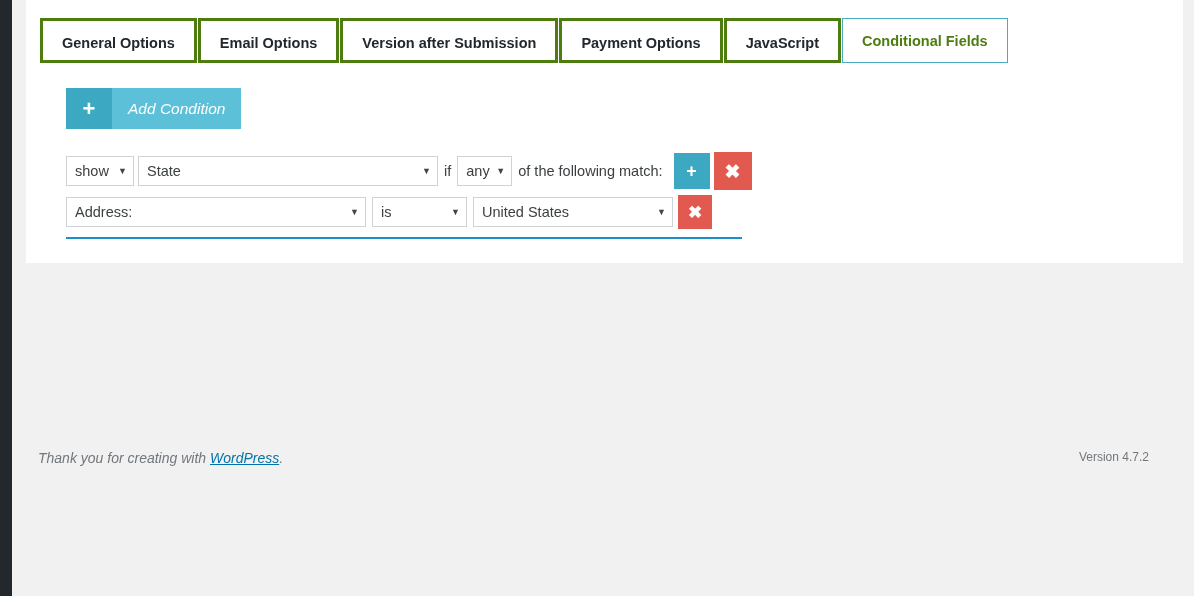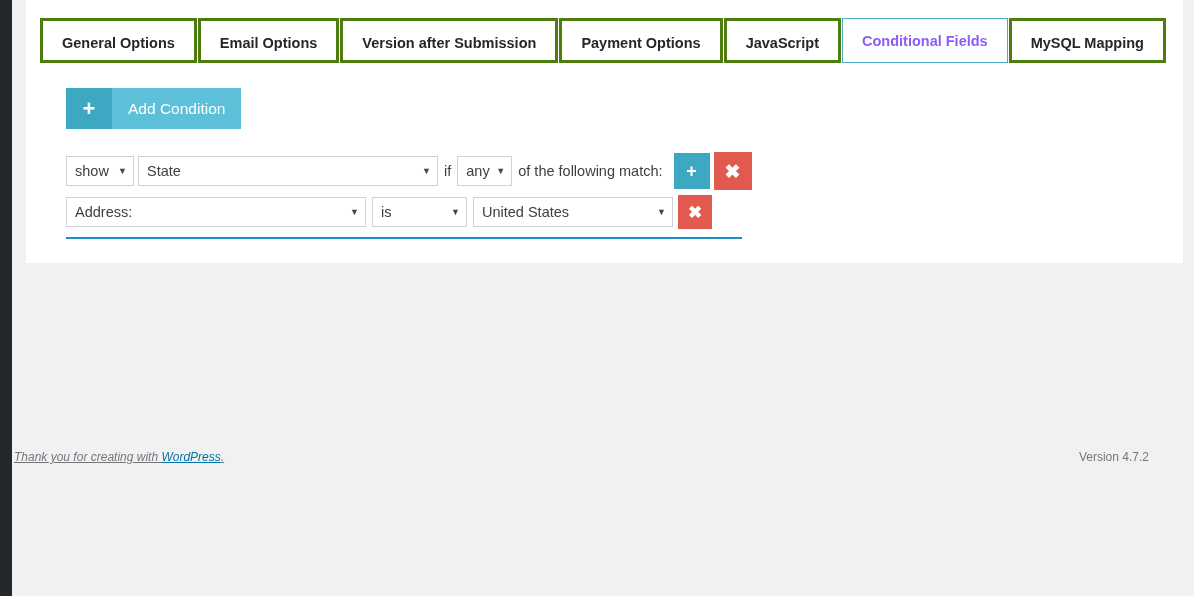--- a/index.html
+++ b/index.html
@@ -52,21 +52,21 @@
     padding: 0 19px;
     height: 45px;
     line-height: 45px;
     margin-right: 1px;
     white-space: nowrap;
     cursor: pointer;
     box-sizing: border-box;
   }
   .tab.active {
     border: 1px solid #4aacc3;
-    color: #8b5cf6;
+    color: #4d7c0f;
   }
 
   
   #add-condition-button {
     position: absolute;
     left: 40px;
     top: 88px;
     height: 41px;
     display: flex;
     align-items: stretch;
@@ -87,20 +87,21 @@
     line-height: 1;
   }
   #add-condition-label {
     background: #5bc0d8;
     color: #ffffff;
     font-size: 15.5px;
     display: flex;
     align-items: center;
     padding: 0 16px 0 16px;
     white-space: nowrap;
+    font-style: italic;
   }
 
   
   #conditions-area {
     position: absolute;
     left: 40px;
     top: 152px;
     width: 680px;
   }
   .cond-row {
@@ -191,26 +192,25 @@
   
   #footer {
     position: absolute;
     left: 0;
     top: 450px;
     width: 1194px;
     height: 24px;
   }
   #footer-left {
     position: absolute;
-    left: 14px;
+    left: 38px;
     top: 0;
-    font-size: 12px;
+    font-size: 14px;
     font-style: italic;
     color: #72777c;
-    text-decoration: underline;
   }
   #wordpress-link {
     color: #0073aa;
     text-decoration: underline;
     font-style: italic;
     cursor: pointer;
   }
   #footer-right {
     position: absolute;
     right: 45px;
@@ -226,21 +226,20 @@
 
 <div id="content-panel">
 
   <div id="tab-bar">
     <div class="tab">General Options</div>
     <div class="tab">Email Options</div>
     <div class="tab">Version after Submission</div>
     <div class="tab">Payment Options</div>
     <div class="tab">JavaScript</div>
     <div class="tab active">Conditional Fields</div>
-    <div class="tab">MySQL Mapping</div>
   </div>
 
   <div id="add-condition-button">
     <div id="add-condition-icon-box">+</div>
     <div id="add-condition-label">Add Condition</div>
   </div>
 
   <div id="conditions-area">
 
     <div class="cond-row">

